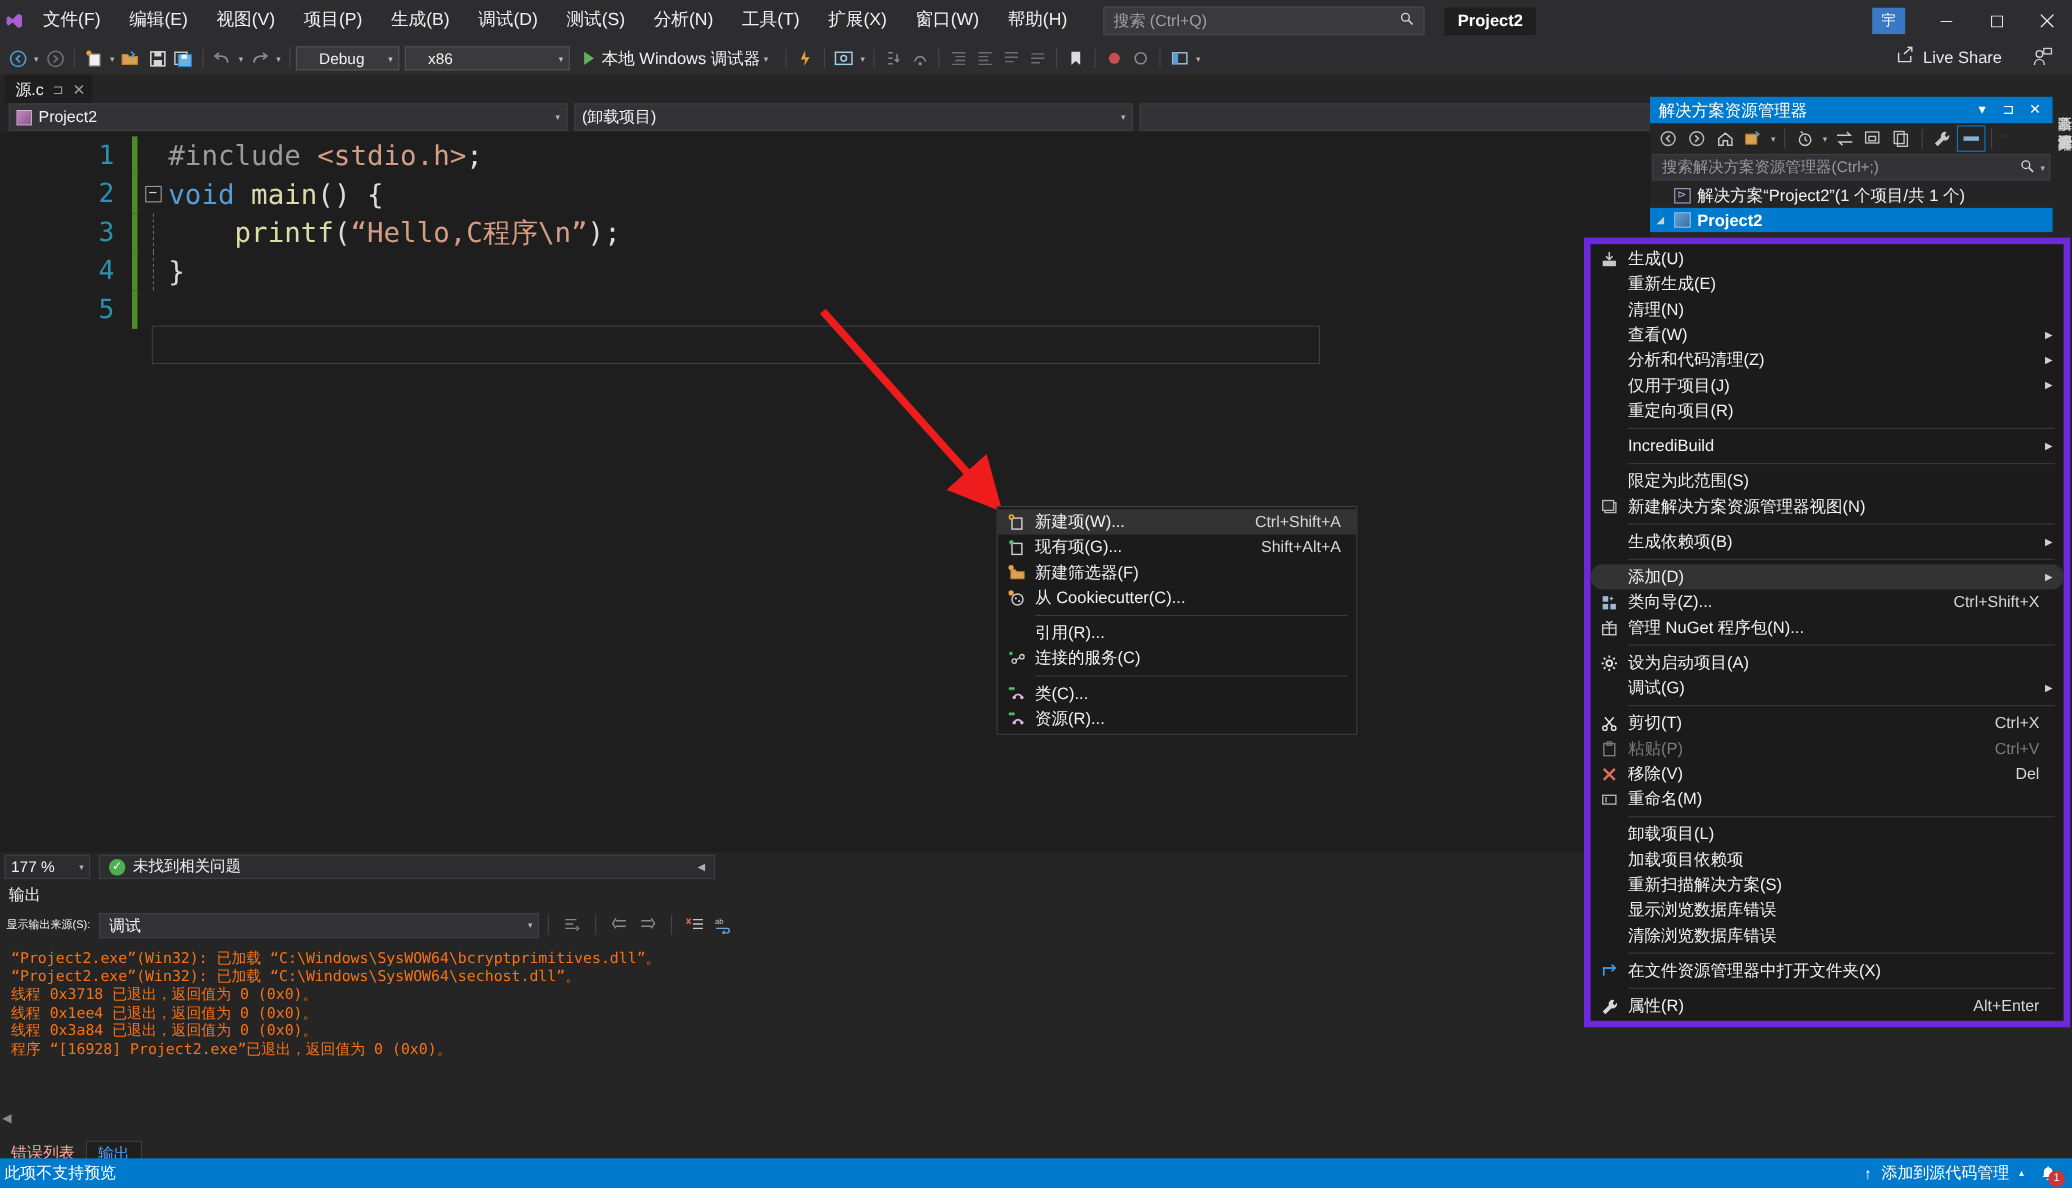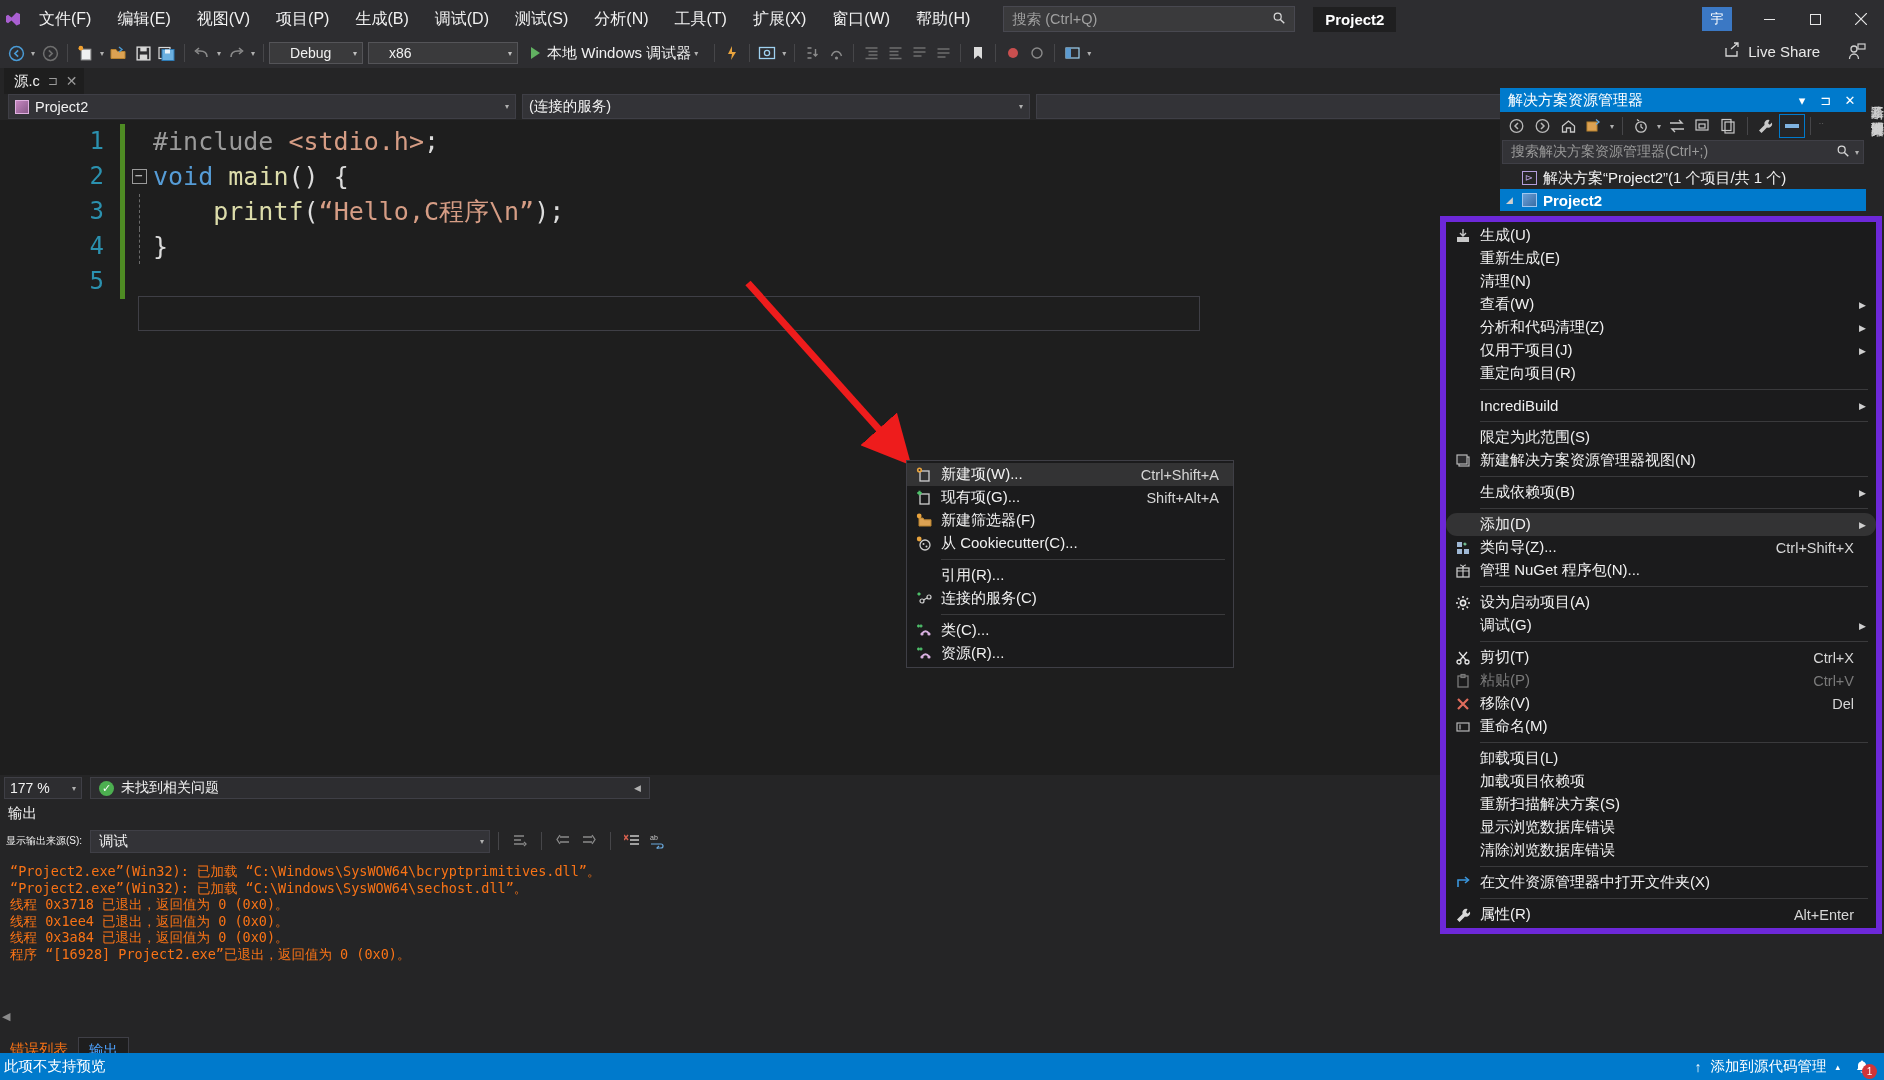--- a/index.html
+++ b/index.html
@@ -132,21 +132,21 @@
   .obtn { width: 26px; height: 24px; display: flex; align-items: center; justify-content: center; color: #b8b8b8; }
   .out-text {
     margin-top: 4px; padding: 2px 0 0 10px; font-family: "DejaVu Sans Mono", "Liberation Mono", monospace;
     font-size: 13.5px; line-height: 16.5px; color: #f97316; white-space: pre; overflow: hidden; height: 150px;
   }
   .out-scroll-l { position: absolute; left: 2px; bottom: 14px; color: #8a8a8a; font-size: 11px; }
   .out-scroll-r { position: absolute; right: 4px; bottom: 14px; color: #8a8a8a; font-size: 11px; }
 
   
   .btabs { position: absolute; top: 1037px; left: 0; width: 1515px; height: 26px; background: #252526; display: flex; align-items: flex-start; }
-  .btab { height: 24px; padding: 0 10px; line-height: 24px; font-size: 14.5px; color: #f97316; }
+  .btab { height: 24px; padding: 0 10px; line-height: 24px; font-size: 14.5px; color: #fca5a5; }
   .btab.active { background: #1e1e1e; color: #4ea3ff; border: 1px solid #3f3f46; border-bottom: none; }
 
   
   .solexp { position: absolute; top: 88px; right: 18px; width: 366px; height: 945px; background: #252526; }
   .se-head { height: 24px; background: #007acc; display: flex; align-items: center; padding: 0 4px 0 8px; }
   .se-title { font-size: 15px; color: #ffffff; white-space: nowrap; }
   .se-dots { flex: 1; height: 24px; position: relative; }
   .se-hb { width: 24px; height: 22px; display: flex; align-items: center; justify-content: center; color: #ffffff; font-size: 13px; }
   .se-toolbar { height: 28px; display: flex; align-items: center; padding-left: 3px; }
   .sebtn { width: 26px; height: 24px; display: flex; align-items: center; justify-content: center; color: #cfcfcf; }
@@ -444,21 +444,21 @@
     </div>
   </div>
 
   <div class="navbar">
     <div class="navdd nav-a">
       <span class="proj-ico"></span>
       <span class="nv">Project2</span>
       <span class="nc">▾</span>
     </div>
     <div class="navdd nav-b">
-      <span class="nv">(连接的服务)</span>
+      <span class="nv">(卸载项目)</span>
       <span class="nc">▾</span>
     </div>
     <div class="navdd nav-c">
       <span class="nv"></span>
       <span class="nc">▾</span>
     </div>
   </div>
 
   <div class="codearea">
     <div class="code" id="code-root">

